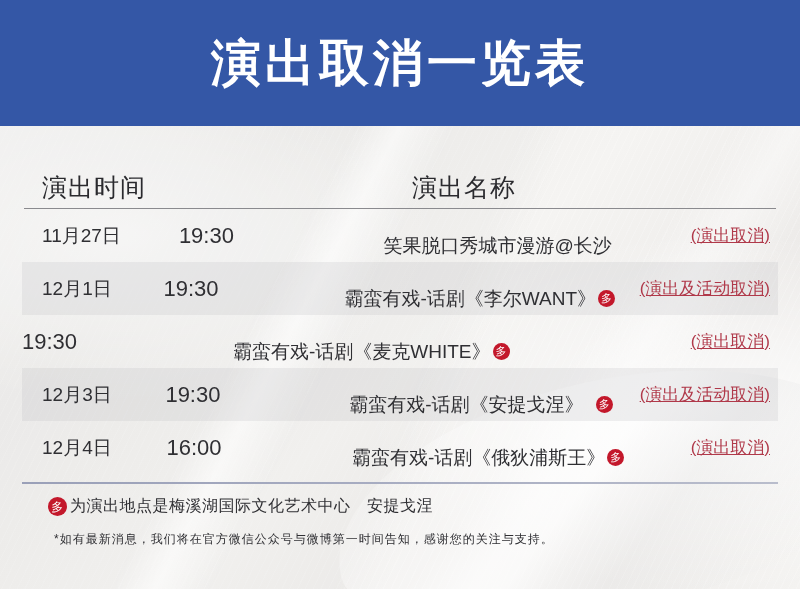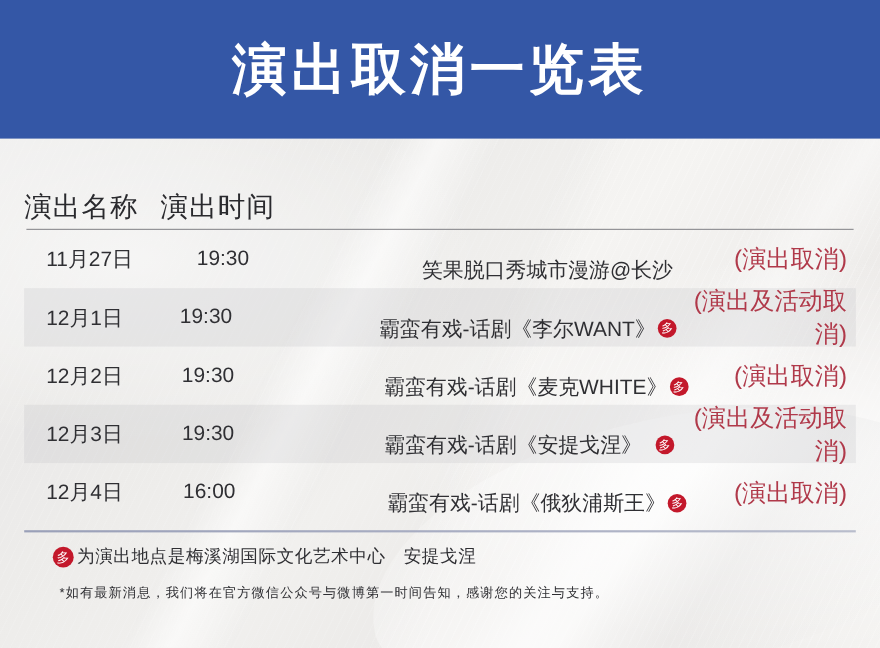--- a/index.html
+++ b/index.html
@@ -107,39 +107,40 @@
   }
   .cell-date {
     width: 150px;
     padding-left: 20px;
     font-size: 19px;
     color: #2f2f33;
     box-sizing: border-box;
   }
   .cell-time {
     width: 200px;
-    font-size: 19px;
+    font-size: 22px;
     color: #2f2f33;
   }
   .cell-name {
     flex: 1;
     font-size: 19px;
     color: #2f2f33;
     display: flex;
     align-items: center;
     white-space: nowrap;
     margin-top: 20px;
   }
   .cell-status {
     width: 160px;
     text-align: right;
     padding-right: 8px;
-    font-size: 22px;
+    font-size: 17px;
     color: #b0394a;
     box-sizing: border-box;
+    text-decoration: underline;
   }
   .cell-status.wide {
     width: 175px;
   }
 
   .badge {
     display: inline-flex;
     align-items: center;
     justify-content: center;
     width: 17px;
@@ -200,22 +201,22 @@
 <div class="page">
   <div class="texture"></div>
   <div class="texture2"></div>
 
   <div class="banner">
     <div class="banner-title">演出取消一览表</div>
   </div>
 
   <div class="table-wrap">
     <div class="thead">
+      <div class="th th-time">演出时间</div>
       <div class="th th-name">演出名称</div>
-      <div class="th th-time">演出时间</div>
     </div>
     <div class="rule"></div>
 
     <div class="row">
       <div class="cell-date">11月27日</div>
       <div class="cell-time">19:30</div>
       <div class="cell-name">
         <span>笑果脱口秀城市漫游@长沙</span>
       </div>
       <div class="cell-status">(演出取消)</div>
@@ -225,21 +226,20 @@
       <div class="cell-date">12月1日</div>
       <div class="cell-time">19:30</div>
       <div class="cell-name">
         <span>霸蛮有戏-话剧《李尔WANT》</span>
         <span class="badge">多</span>
       </div>
       <div class="cell-status wide">(演出及活动取消)</div>
     </div>
 
     <div class="row">
-      <div class="cell-date">12月2日</div>
       <div class="cell-time">19:30</div>
       <div class="cell-name">
         <span>霸蛮有戏-话剧《麦克WHITE》</span>
         <span class="badge">多</span>
       </div>
       <div class="cell-status">(演出取消)</div>
     </div>
 
     <div class="row alt">
       <div class="cell-date">12月3日</div>

